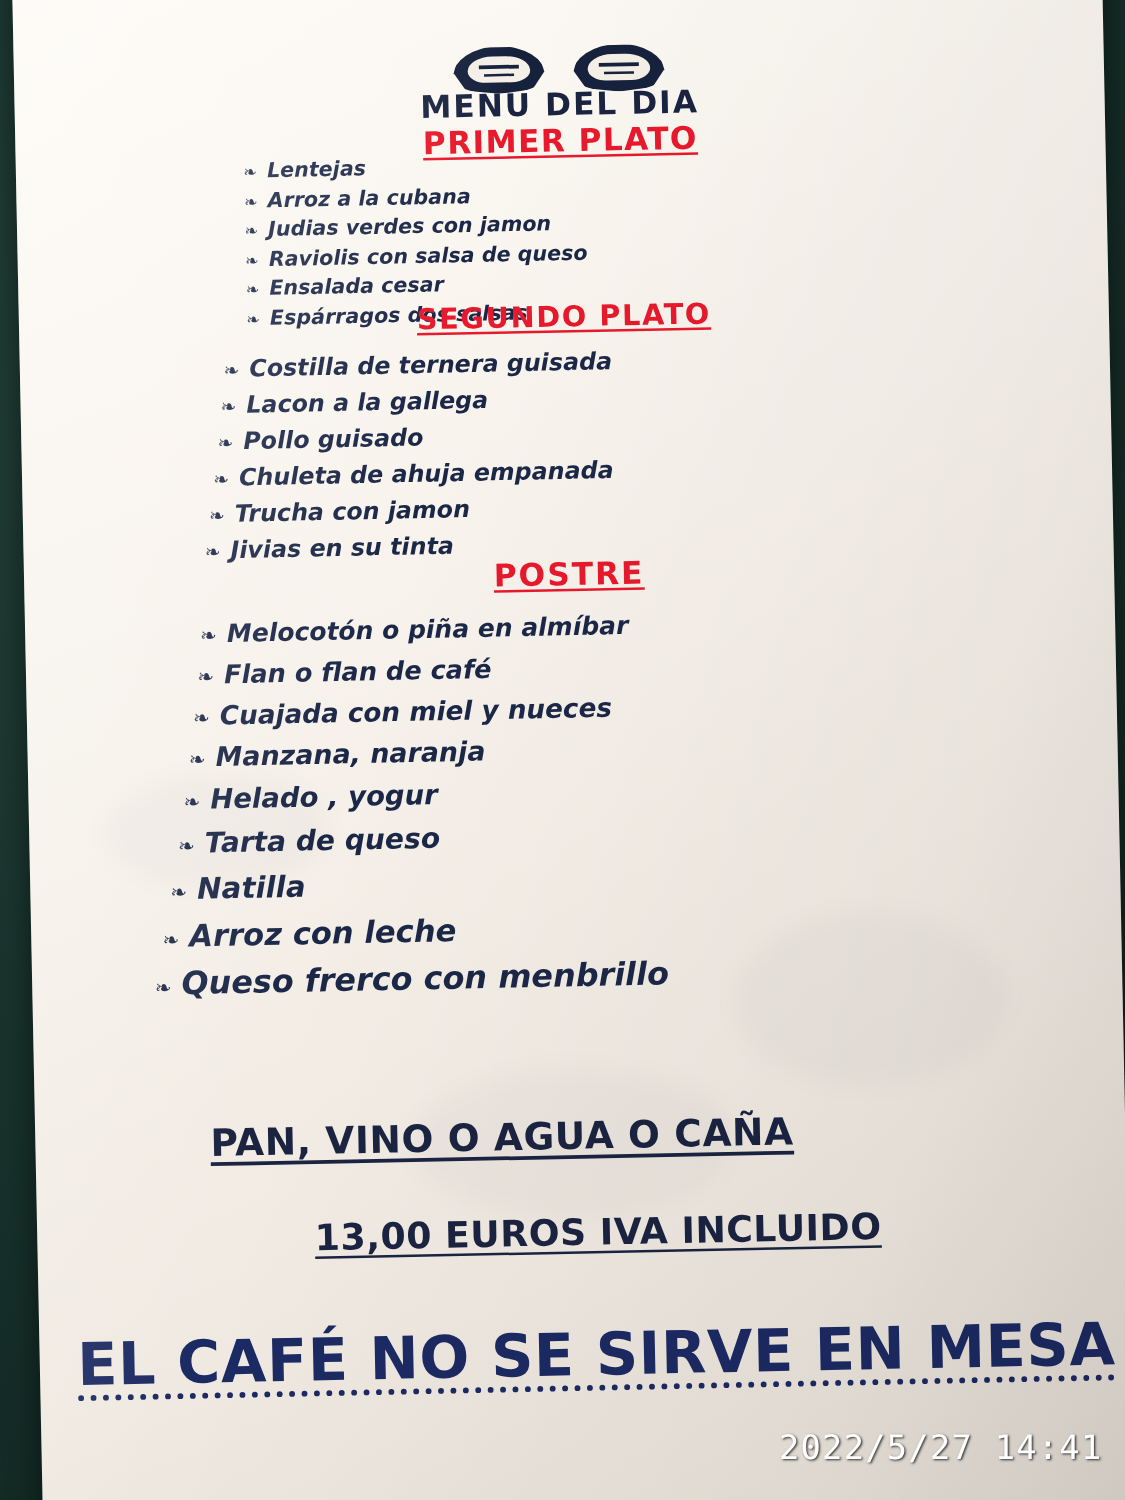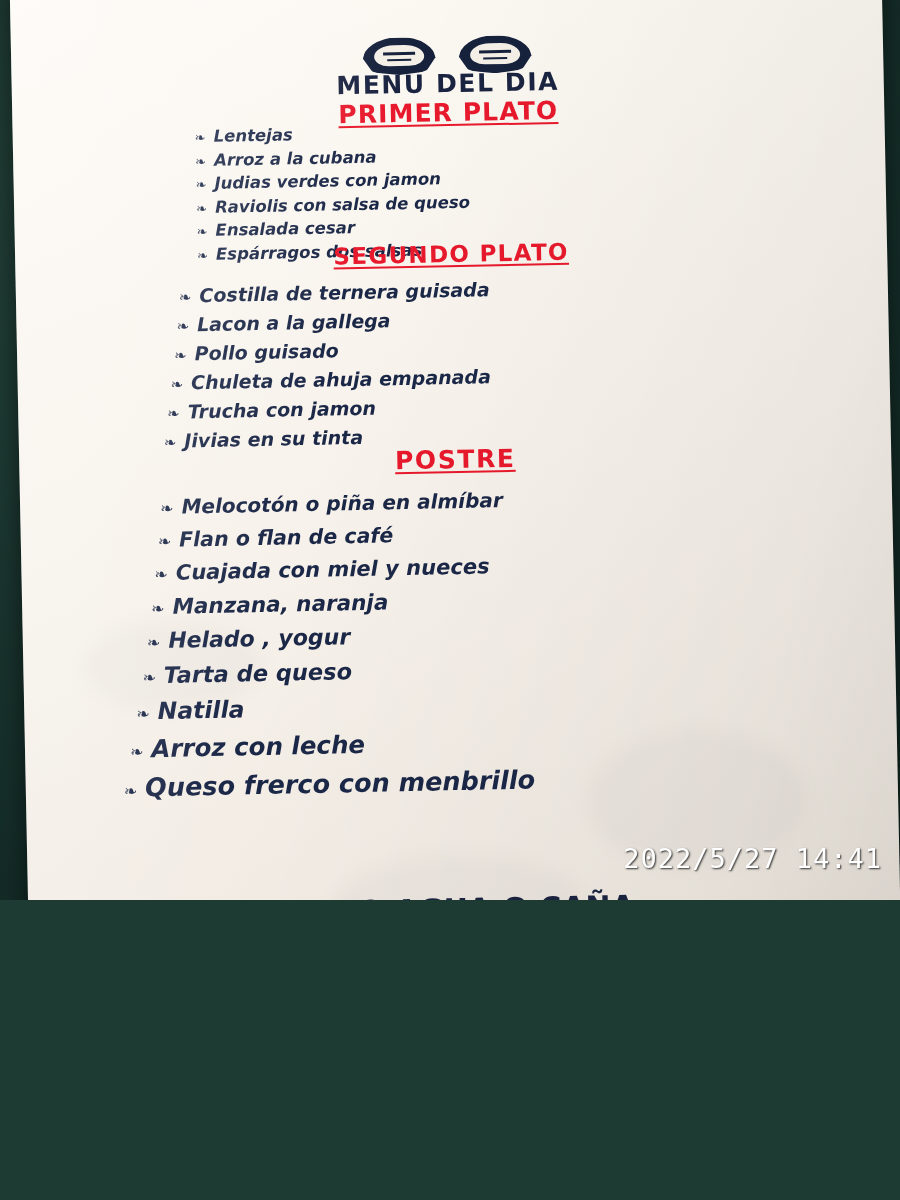--- a/index.html
+++ b/index.html
@@ -10,21 +10,21 @@
     width: 900px;
     height: 1200px;
     overflow: hidden;
     background: #1d3a33;
     font-family: "Liberation Sans", sans-serif;
   }
 
   #photo {
     position: relative;
     width: 900px;
-    height: 900px;
+    height: 1200px;
     background: radial-gradient(ellipse at 30% 20%, #2a4a41 0%, #18322c 55%, #0e221e 100%);
     overflow: hidden;
   }
 
   
   #paper {
     position: absolute;
     left: 22px;
     top: -26px;
     width: 872px;

